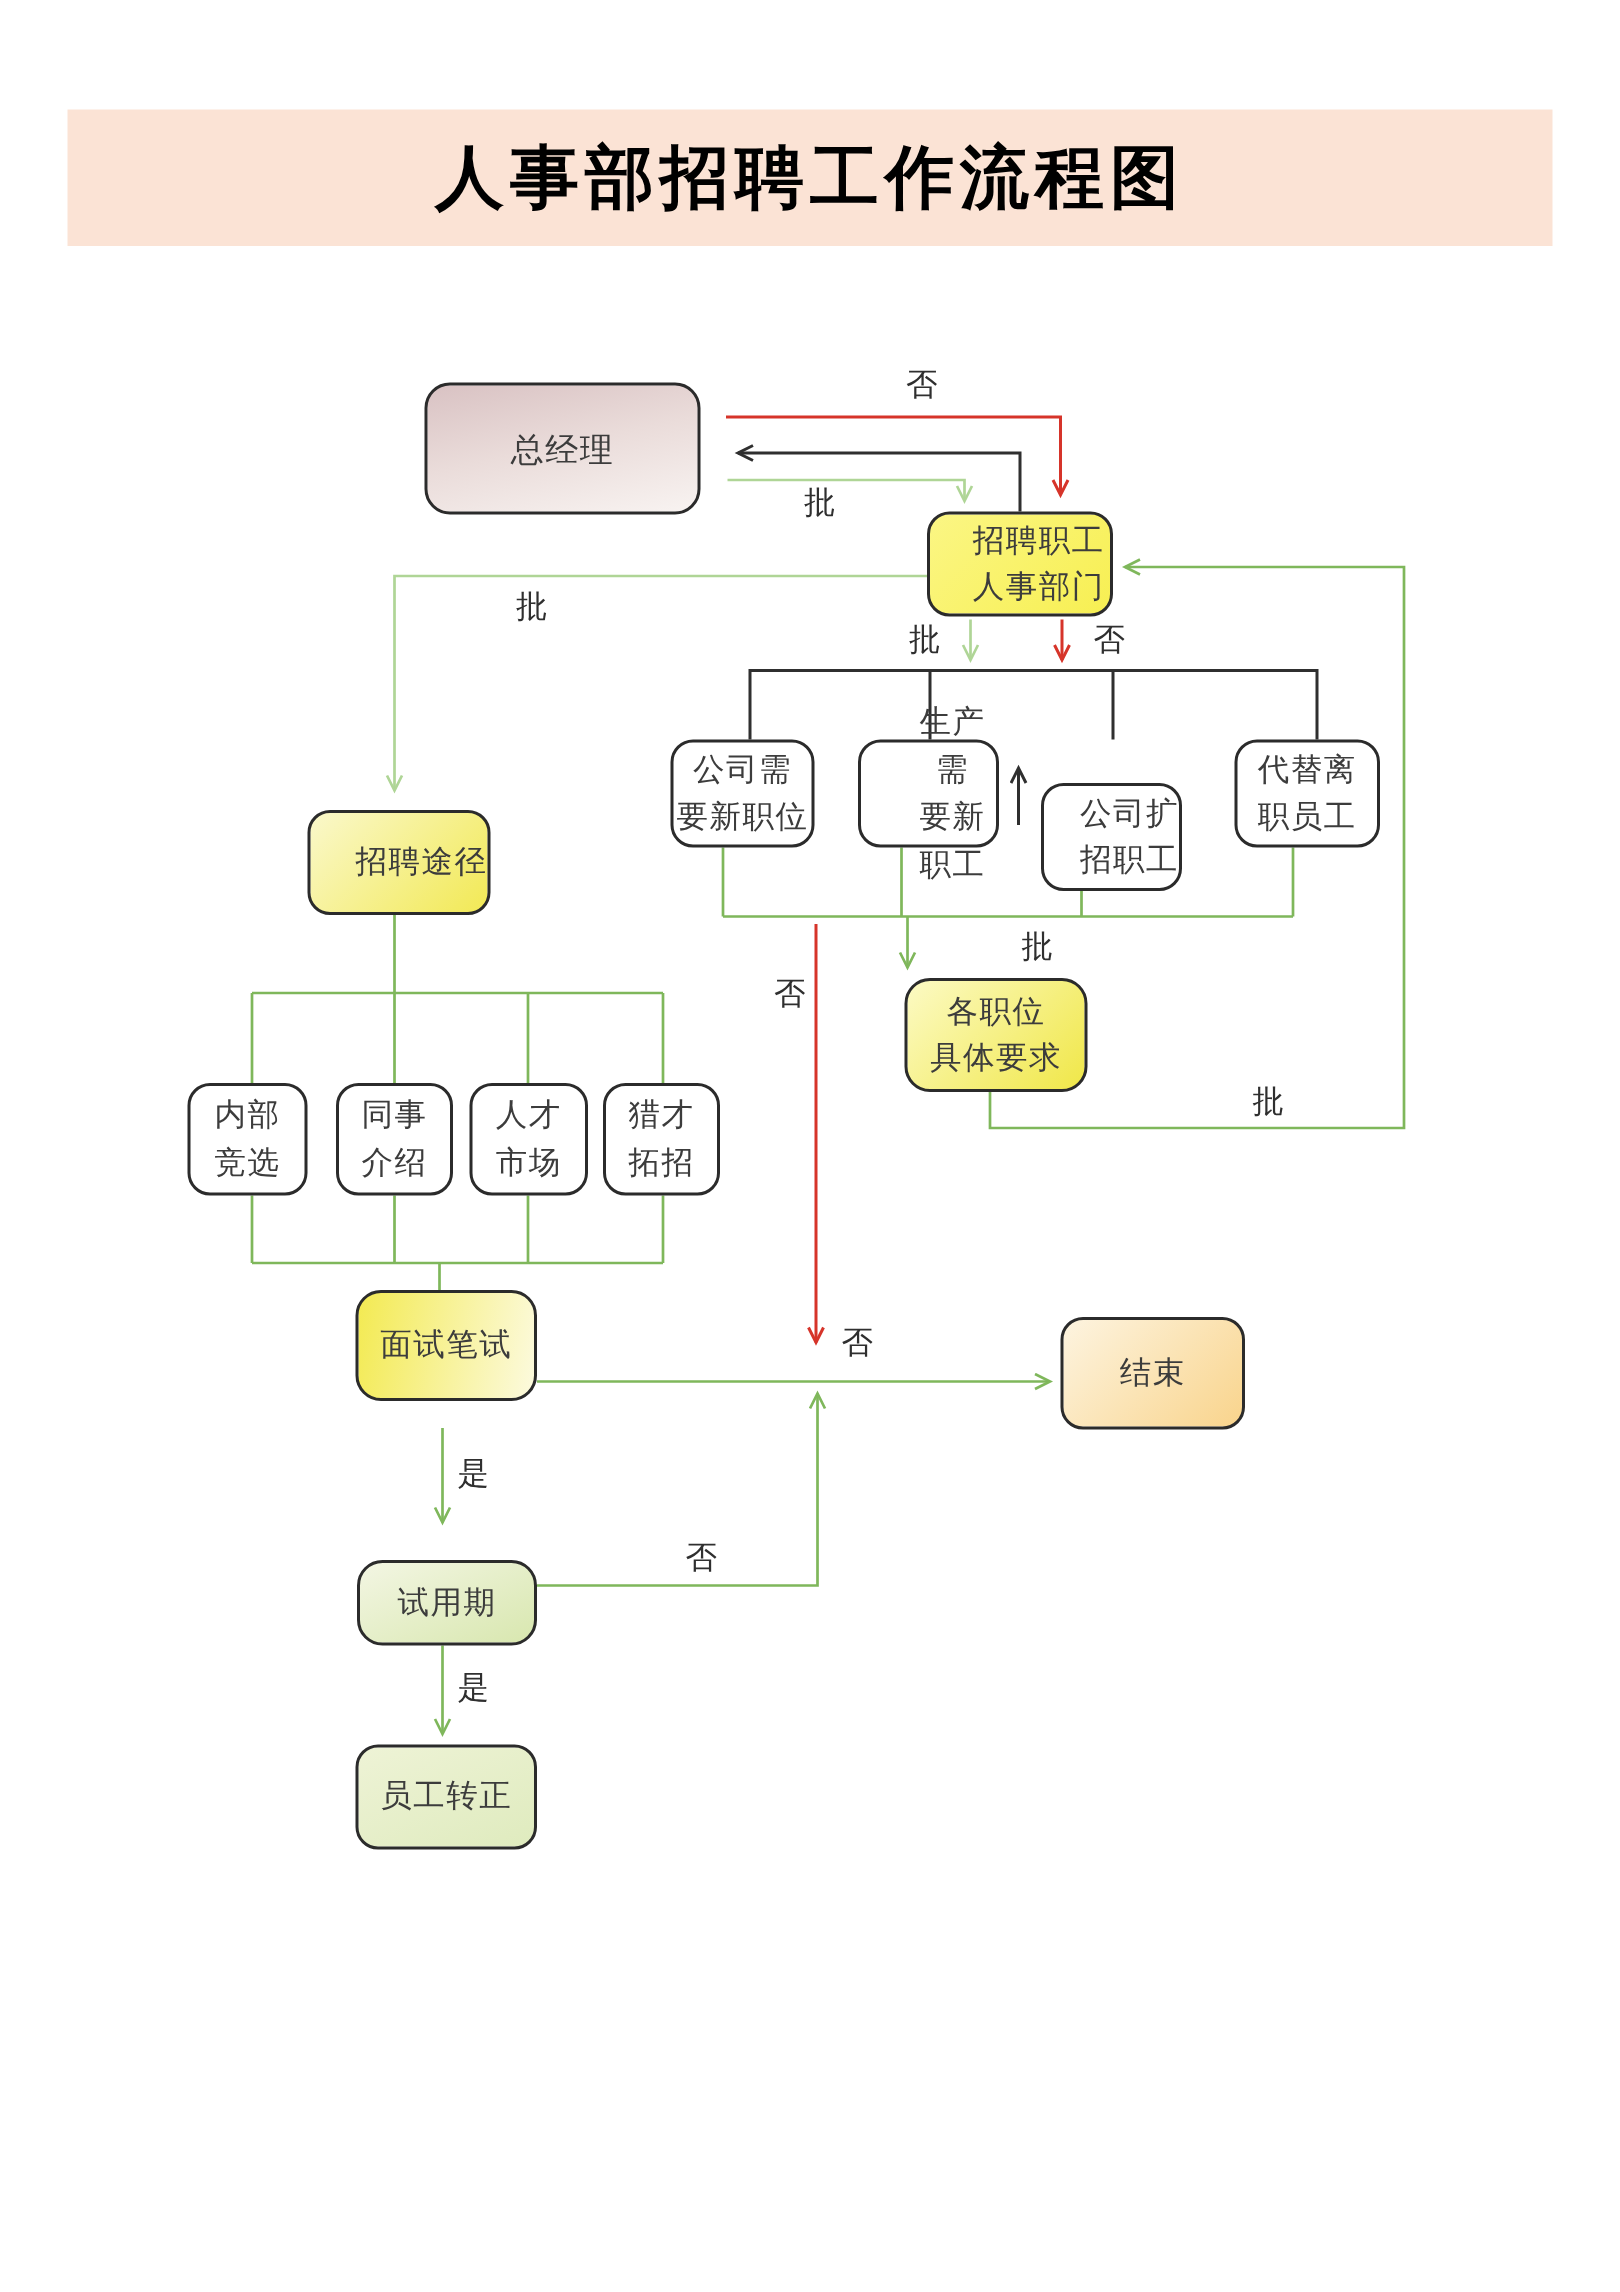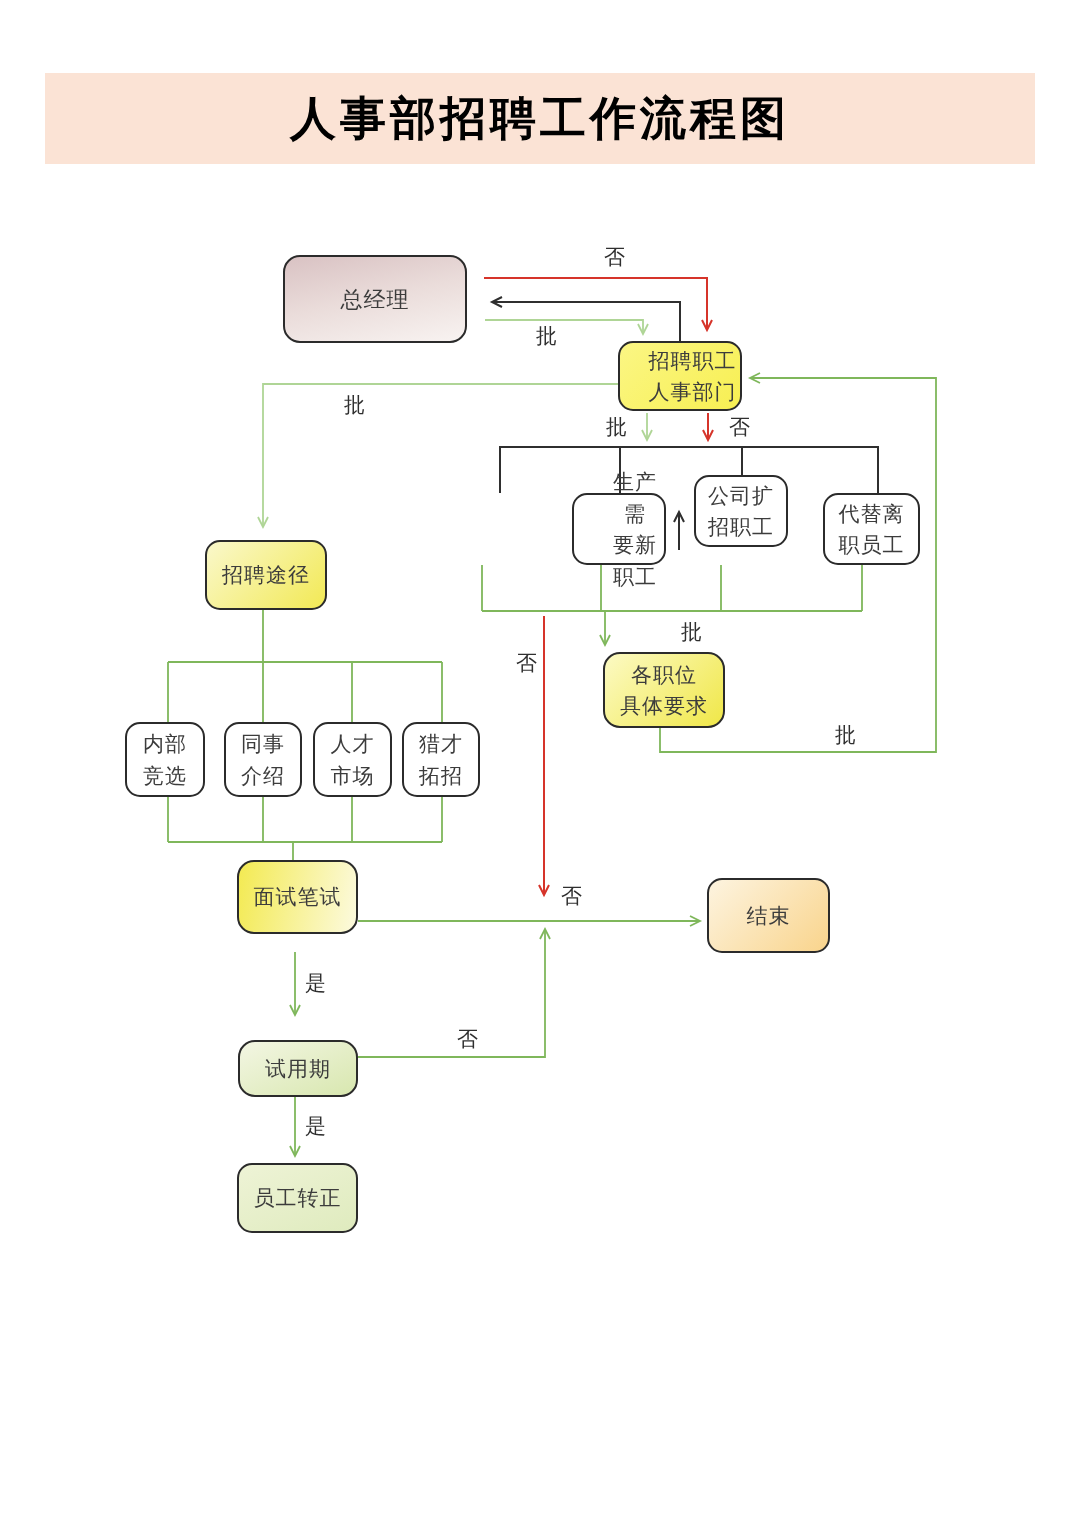--- a/index.html
+++ b/index.html
@@ -102,42 +102,46 @@
 
   <div class="node n-gm" style="left:283px;top:255px;width:184px;height:88px;">
     <span>总经理</span>
   </div>
 
   <div class="node n-hr" style="left:618px;top:341px;width:124px;height:70px;padding-left:25px;">
     <span>招聘职工</span>
     <span>人事部门</span>
   </div>
 
+  <div class="node n-white" style="left:447px;top:493px;width:96px;height:72px;">
+    <span>公司需</span>
+    <span>要新职位</span>
+  </div>
 
   <div class="node n-white" style="left:572px;top:493px;width:94px;height:72px;padding-left:32px;">
     <span>生产需</span>
     <span>要新职工</span>
   </div>
 
-  <div class="node n-white" style="left:694px;top:475px;width:94px;height:72px;">
+  <div class="node n-white" style="left:694px;top:522px;width:94px;height:72px;align-items:flex-end;">
     <span>公司扩</span>
     <span>招职工</span>
   </div>
 
   <div class="node n-white" style="left:823px;top:493px;width:97px;height:72px;">
     <span>代替离</span>
     <span>职员工</span>
   </div>
 
   <div class="node n-req" style="left:603px;top:652px;width:122px;height:76px;">
     <span>各职位</span>
     <span>具体要求</span>
   </div>
 
-  <div class="node n-ch" style="left:205px;top:540px;width:122px;height:70px;">
+  <div class="node n-ch" style="left:205px;top:540px;width:122px;height:70px;align-items:flex-end;">
     <span>招聘途径</span>
   </div>
 
   <div class="node n-white" style="left:125px;top:722px;width:80px;height:75px;">
     <span>内部</span>
     <span>竞选</span>
   </div>
 
   <div class="node n-white" style="left:224px;top:722px;width:78px;height:75px;">
     <span>同事</span>

